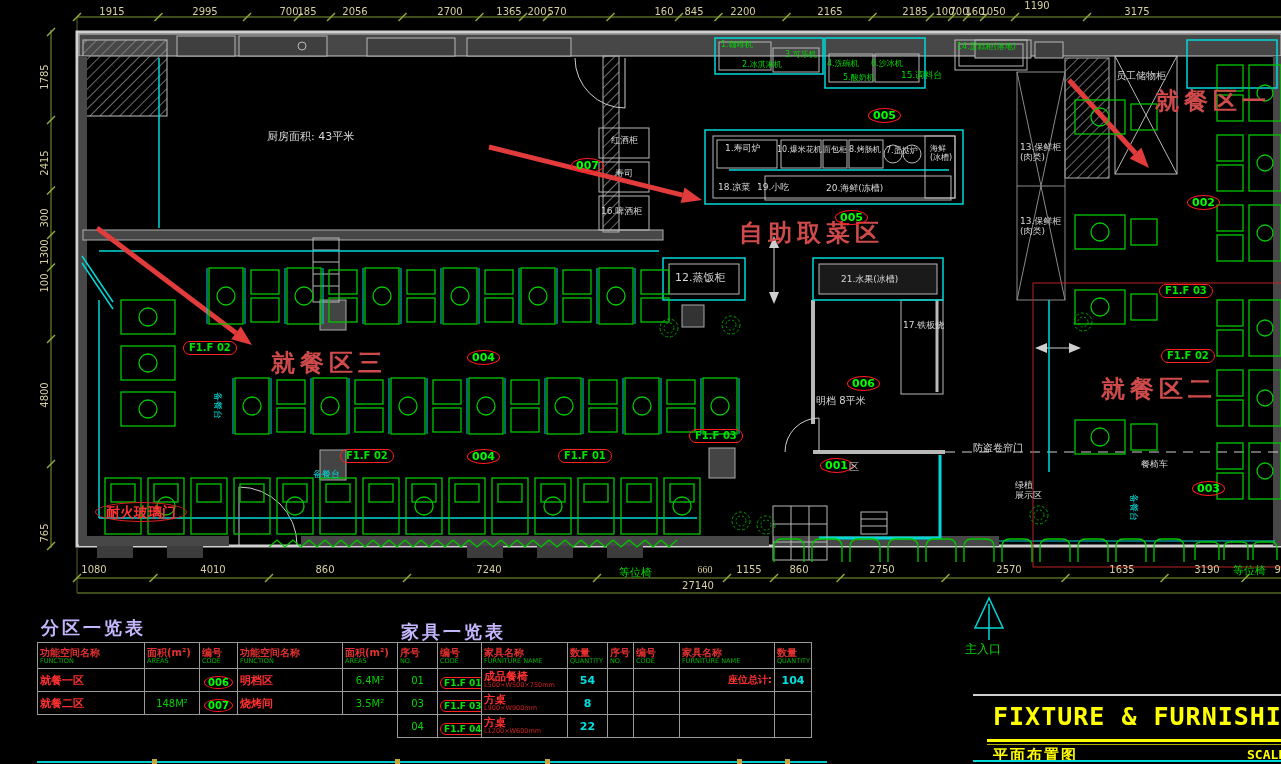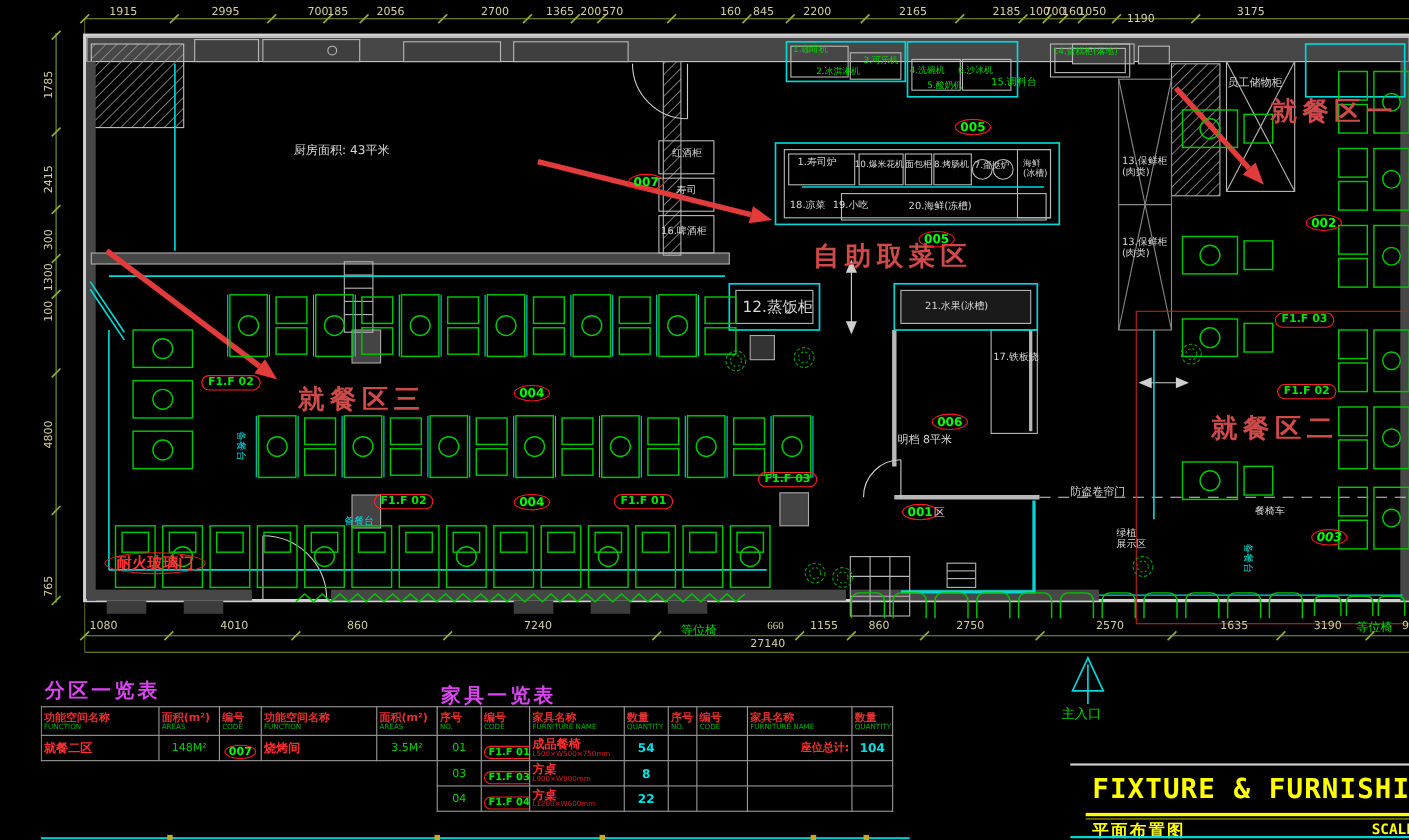--- a/index.html
+++ b/index.html
@@ -14,21 +14,21 @@
   .al{color:#cf4a4a;font-size:24px;font-weight:bold;letter-spacing:5px;white-space:nowrap;}
   .code{color:#00ff00;font-size:11px;font-weight:bold;border:1.5px solid #ff1a1a;
         border-radius:50%;padding:0 4px;line-height:13px;white-space:nowrap;}
   .ftag{color:#00e400;font-size:10px;font-weight:bold;border:1.3px solid #ff2020;
         border-radius:8px;padding:0 5px;line-height:12px;white-space:nowrap;}
   .lw{color:#d8d8d8;}
   .lg{color:#00d800;}
   .lc{color:#00dede;}
   .lr{color:#ff3535;font-weight:bold;}
   .red-oval{border:1.5px solid #e02020;border-radius:50%;padding:1px 10px;white-space:nowrap;}
-  .tbl-title{position:absolute;color:#d946ef;font-size:18px;font-weight:bold;letter-spacing:3px;text-align:center;}
+  .tbl-title{position:absolute;color:#c4b5fd;font-size:18px;font-weight:bold;letter-spacing:3px;text-align:center;}
   .ctable{position:absolute;border-collapse:collapse;table-layout:fixed;background:#000;}
   .ctable td{border:1px solid #9a9a9a;padding:0 2px;vertical-align:middle;overflow:hidden;}
   .ctable tr{height:23px;}
   .ctable tr.hrow{height:26px;}
   .hcn{color:#e03030;font-size:10px;font-weight:bold;line-height:11px;white-space:nowrap;}
   .hen{color:#00b400;font-size:6.5px;line-height:7px;white-space:nowrap;}
   .zname{color:#ff3030;font-size:11px;font-weight:bold;}
   .zarea{color:#00d000;font-size:10px;text-align:center;}
   .zc{text-align:center;}
   .oval{color:#00ff00;font-size:10px;font-weight:bold;border:1.3px solid #ff1a1a;
@@ -444,21 +444,21 @@
       <div class="lbl dim dimx" style="left: 520px; top: 6px;">570</div>
       <div class="lbl dim dimx" style="left: 627px; top: 6px;">160</div>
       <div class="lbl dim dimx" style="left: 657px; top: 6px;">845</div>
       <div class="lbl dim dimx" style="left: 706px; top: 6px;">2200</div>
       <div class="lbl dim dimx" style="left: 793px; top: 6px;">2165</div>
       <div class="lbl dim dimx" style="left: 878px; top: 6px;">2185</div>
       <div class="lbl dim dimx" style="left: 908px; top: 6px;">100</div>
       <div class="lbl dim dimx" style="left: 922px; top: 6px;">700</div>
       <div class="lbl dim dimx" style="left: 938px; top: 6px;">160</div>
       <div class="lbl dim dimx" style="left: 956px; top: 6px;">1050</div>
-      <div class="lbl dim dimx" style="left: 1000px; top: 12px;">1190</div>
+      <div class="lbl dim dimx" style="left: 1000px; top: 0;">1190</div>
       <div class="lbl dim dimx" style="left: 1100px; top: 6px;">3175</div>
       <div class="lbl dim dimx" style="left: 57px; top: 564px;">1080</div>
       <div class="lbl dim dimx" style="left: 176px; top: 564px;">4010</div>
       <div class="lbl dim dimx" style="left: 288px; top: 564px;">860</div>
       <div class="lbl dim dimx" style="left: 452px; top: 564px;">7240</div>
       <div class="lbl dim dimx" style="left: 668px; top: 564px; font-family: Liberation Serif, serif;">660</div>
       <div class="lbl dim dimx" style="left: 712px; top: 564px;">1155</div>
       <div class="lbl dim dimx" style="left: 762px; top: 564px;">860</div>
       <div class="lbl dim dimx" style="left: 845px; top: 564px;">2750</div>
       <div class="lbl dim dimx" style="left: 972px; top: 564px;">2570</div>
@@ -477,21 +477,21 @@
       <div class="lbl al" style="left: 702px; top: 220px;">自助取菜区</div>
       <div class="lbl al" style="left: 234px; top: 350px;">就餐区三</div>
       <div class="lbl al" style="left: 1064px; top: 376px;">就餐区二</div>
       <div class="lbl code" style="left: 831px; top: 108px;">005</div>
       <div class="lbl code" style="left: 534px; top: 158px;">007</div>
       <div class="lbl code" style="left: 798px; top: 210px;">005</div>
       <div class="lbl code" style="left: 810px; top: 376px;">006</div>
       <div class="lbl code" style="left: 430px; top: 350px;">004</div>
       <div class="lbl code" style="left: 430px; top: 449px;">004</div>
       <div class="lbl code" style="left: 1150px; top: 195px;">002</div>
-      <div class="lbl code" style="left: 1155px; top: 481px; font-style: italic;">003</div>
+      <div class="lbl code" style="left: 1155px; top: 481px;">003</div>
       <div class="lbl code" style="left: 783px; top: 458px;">001</div>
       <div class="lbl ftag" style="left: 1122px; top: 284px;">F1.F 03</div>
       <div class="lbl ftag" style="left: 1124px; top: 349px;">F1.F 02</div>
       <div class="lbl ftag" style="left: 146px; top: 341px;">F1.F 02</div>
       <div class="lbl ftag" style="left: 303px; top: 449px;">F1.F 02</div>
       <div class="lbl ftag" style="left: 521px; top: 449px;">F1.F 01</div>
       <div class="lbl ftag" style="left: 652px; top: 429px;">F1.F 03</div>
       <div class="lbl lw" style="left: 230px; top: 131px; font-size: 11px;">厨房面积: 43平米</div>
       <div class="lbl lw" style="left: 1079px; top: 70px; font-size: 10px; text-align: right;">员工储物柜</div>
       <div class="lbl lw" style="left: 983px; top: 142px; font-size: 9px;">13.保鲜柜
@@ -504,21 +504,21 @@
       <div class="lbl lw" style="left: 688px; top: 143px; font-size: 9px;">1.寿司炉</div>
       <div class="lbl lw" style="left: 740px; top: 145px; font-size: 8px;">10.爆米花机</div>
       <div class="lbl lw" style="left: 786px; top: 145px; font-size: 8px;">面包柜</div>
       <div class="lbl lw" style="left: 812px; top: 145px; font-size: 8px;">8.烤肠机</div>
       <div class="lbl lw" style="left: 849px; top: 146px; font-size: 8px;">7.蛋挞炉</div>
       <div class="lbl lw" style="left: 893px; top: 144px; font-size: 8px;">海鲜
 (冰槽)</div>
       <div class="lbl lw" style="left: 681px; top: 182px; font-size: 9px;">18.凉菜</div>
       <div class="lbl lw" style="left: 720px; top: 182px; font-size: 9px;">19.小吃</div>
       <div class="lbl lw" style="left: 789px; top: 183px; font-size: 9px;">20.海鲜(冻槽)</div>
-      <div class="lbl lw" style="left: 638px; top: 272px; font-size: 14px;">12.蒸饭柜</div>
+      <div class="lbl lw" style="left: 638px; top: 272px; font-size: 11px;">12.蒸饭柜</div>
       <div class="lbl lw" style="left: 804px; top: 274px; font-size: 9px;">21.水果(冰槽)</div>
       <div class="lbl lw" style="left: 866px; top: 320px; font-size: 9px;">17.铁板烧</div>
       <div class="lbl lw" style="left: 779px; top: 395px; font-size: 10px;">明档 8平米</div>
       <div class="lbl lw" style="left: 936px; top: 442px; font-size: 10px;">防盗卷帘门</div>
       <div class="lbl lw" style="left: 978px; top: 480px; font-size: 9px;">绿植
 展示区</div>
       <div class="lbl lw" style="left: 1104px; top: 460px; font-size: 9px; font-family: Liberation Mono, monospace;">餐椅车</div>
       <div class="lbl lw" style="left: 812px; top: 461px; font-size: 10px;">区</div>
       <div class="lbl lg" style="left: 684px; top: 40px; font-size: 8px;">1.咖啡机</div>
       <div class="lbl lg" style="left: 705px; top: 60px; font-size: 8px;">2.冰淇淋机</div>
@@ -566,20 +566,27 @@
       <td>
               <div class="hcn">功能空间名称</div>
               <div class="hen">FUNCTION</div>
             </td>
       <td>
               <div class="hcn">面积(m²)</div>
               <div class="hen">AREAS</div>
             </td>
     </tr>
     <tr>
+      <td class="zname">就餐一区</td>
+      <td class="zarea"></td>
+      <td class="zc"><span class="oval">006</span></td>
+      <td class="zname">明档区</td>
+      <td class="zarea">6.4M²</td>
+    </tr>
+    <tr>
       <td class="zname">就餐二区</td>
       <td class="zarea">148M²</td>
       <td class="zc"><span class="oval">007</span></td>
       <td class="zname">烧烤间</td>
       <td class="zarea">3.5M²</td>
     </tr>
   </tbody>
       </table>
 
   <table class="ctable" id="ftable" style="left:360px;top:642px;width:414px;">

